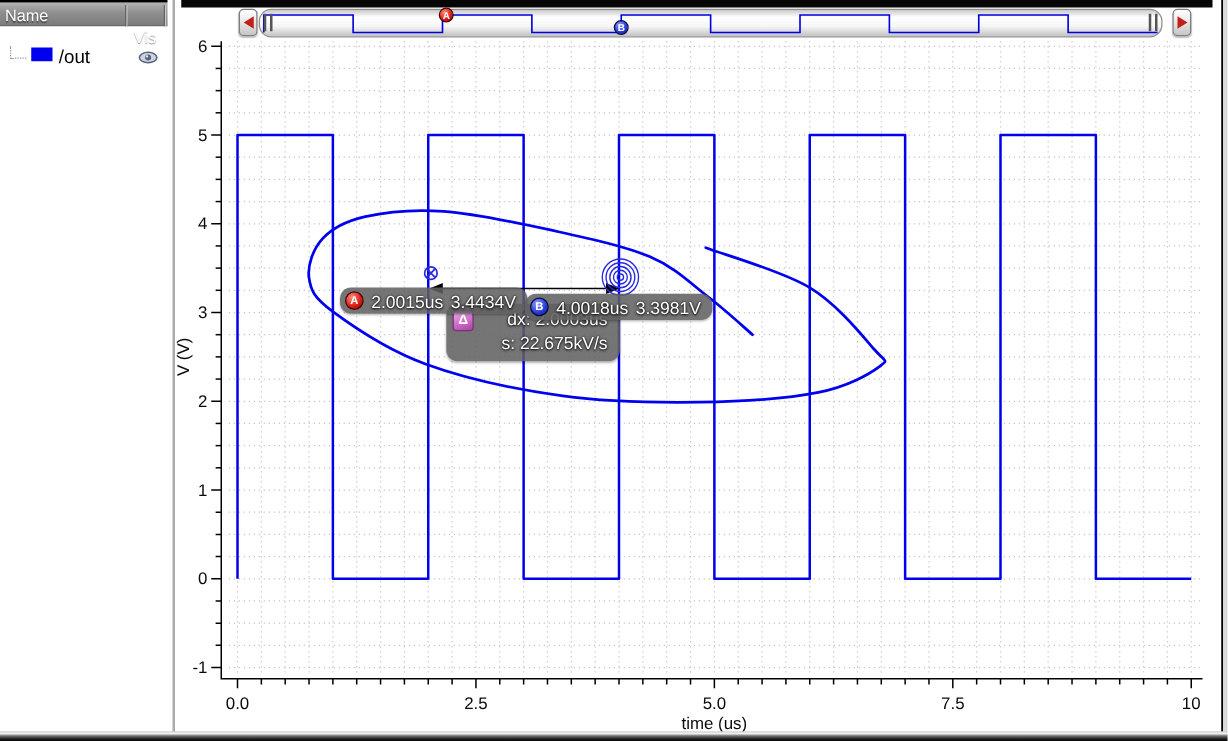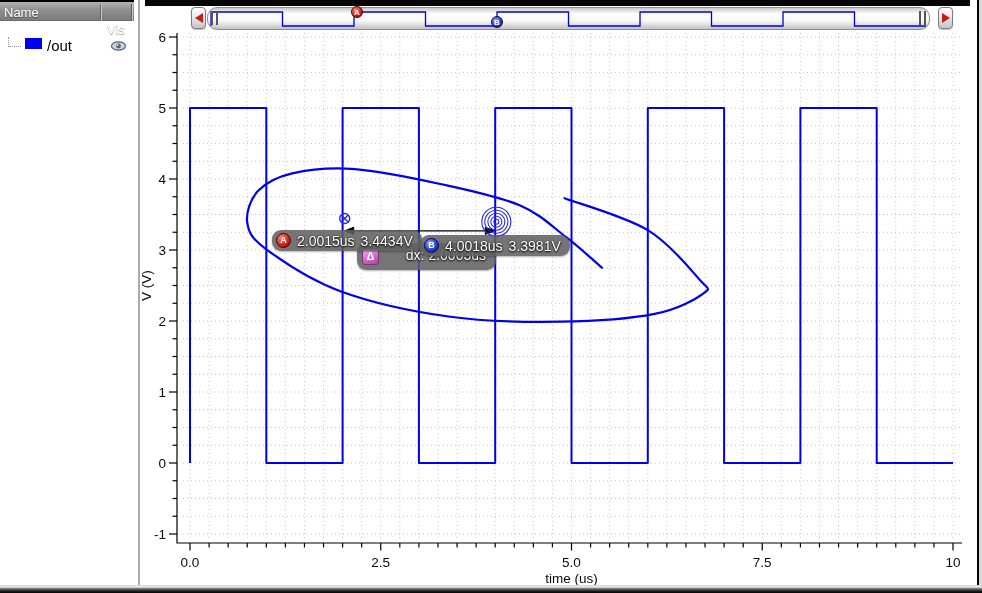--- a/index.html
+++ b/index.html
@@ -303,16 +303,17 @@
 <div class="mlabel" id="label-b">
   <span class="badge badge-b">B</span>
   <span>4.0018us</span>
   <span>3.3981V</span>
 </div>
 <div id="label-delta">
   <div class="drow">
     <span class="badge-delta">Δ</span>
     <span>dx: 2.0003us</span>
   </div>
+  <div class="drow">s: 22.675kV/s</div>
 </div>
 
 <div id="right-edge"></div>
 <div id="bottom-edge"></div>
 
 </body></html>

